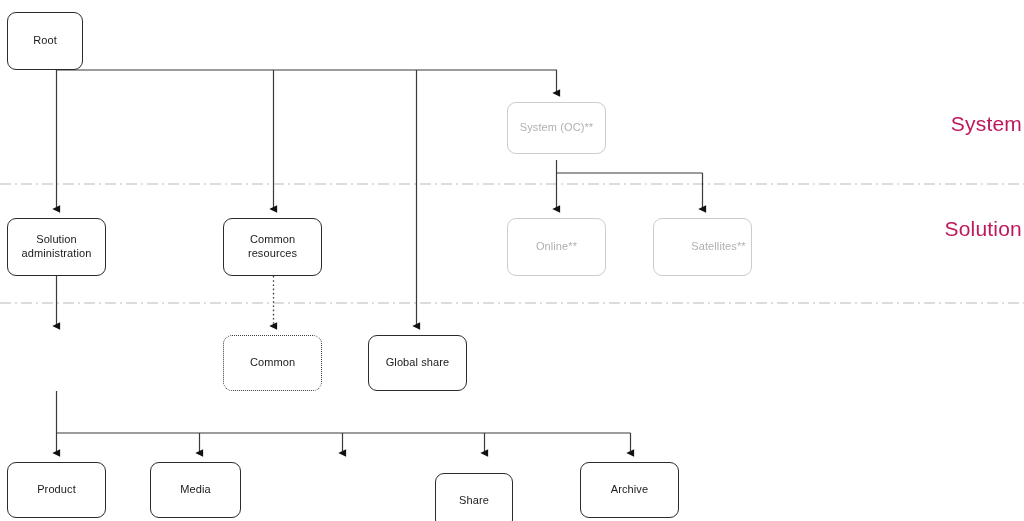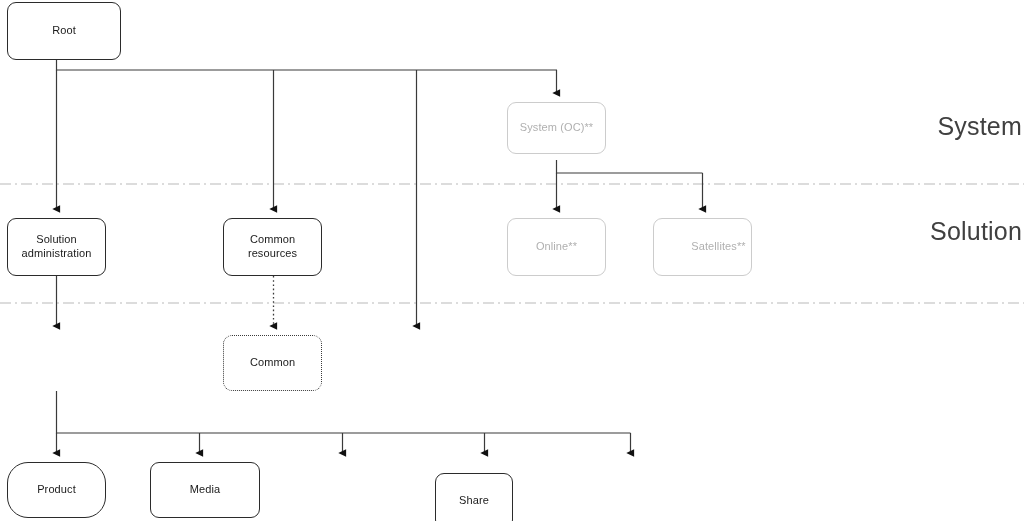--- a/index.html
+++ b/index.html
@@ -48,22 +48,22 @@
     border-style: dotted;
     border-width: 1.6px;
     border-color: #3a3a3a;
   }
   .node .label {
     padding: 0 4px;
     white-space: pre-line;
   }
   .zone-label {
     position: absolute;
-    color: #404040;
-    font-size: 25px;
+    color: #be185d;
+    font-size: 21px;
     letter-spacing: 0.2px;
     text-align: right;
     white-space: nowrap;
     z-index: 2;
   }
 </style>
 </head>
 <body>
 
 <div id="canvas">
@@ -109,21 +109,21 @@
 
     <path fill="none" stroke="#3a3a3a" stroke-width="1.2" d="M199.5,433 L199.5,453" marker-end="url(#arrow)"></path>
 
     <path fill="none" stroke="#3a3a3a" stroke-width="1.2" d="M342.5,433 L342.5,453" marker-end="url(#arrow)"></path>
 
     <path fill="none" stroke="#3a3a3a" stroke-width="1.2" d="M484.5,433 L484.5,453" marker-end="url(#arrow)"></path>
 
     <path fill="none" stroke="#3a3a3a" stroke-width="1.2" d="M630.5,433 L630.5,453" marker-end="url(#arrow)"></path>
   </svg>
 
-  <div class="node" style="left:7px; top:2px; width:114px; height:58px;">
+  <div class="node" style="left:7px; top:12px; width:76px; height:58px;">
     <span class="label">Root</span>
   </div>
 
   <div class="node dimmed" style="left:507px; top:102px; width:99px; height:52px;">
     <span class="label">System (OC)**</span>
   </div>
 
   <div class="node" style="left:7px; top:218px; width:99px; height:58px;">
     <span class="label">Solution
 administration</span>
@@ -140,31 +140,37 @@
 
   <div class="node dimmed" style="left:653px; top:218px; width:99px; height:58px;padding-left:32px;">
     <span class="label">Satellites**</span>
   </div>
 
 
   <div class="node dotted" style="left:223px; top:335px; width:99px; height:56px;">
     <span class="label">Common</span>
   </div>
 
+  <div class="node" style="left:368px; top:335px; width:99px; height:56px;">
+    <span class="label">Global share</span>
+  </div>
 
-  <div class="node" style="left:7px; top:462px; width:99px; height:56px;border-radius:21px;">
+  <div class="node" style="left:7px; top:462px; width:99px; height:56px;">
     <span class="label">Product</span>
   </div>
 
-  <div class="node" style="left:150px; top:462px; width:110px; height:56px;">
+  <div class="node" style="left:150px; top:462px; width:91px; height:56px;">
     <span class="label">Media</span>
   </div>
 
 
   <div class="node" style="left:435px; top:473px; width:78px; height:56px;">
     <span class="label">Share</span>
   </div>
 
+  <div class="node" style="left:580px; top:462px; width:99px; height:56px;">
+    <span class="label">Archive</span>
+  </div>
 
   <div class="zone-label" style="right:2px; top:112px;">System</div>
   <div class="zone-label" style="right:2px; top:217px;">Solution</div>
 
 </div>
 
 </body></html>

